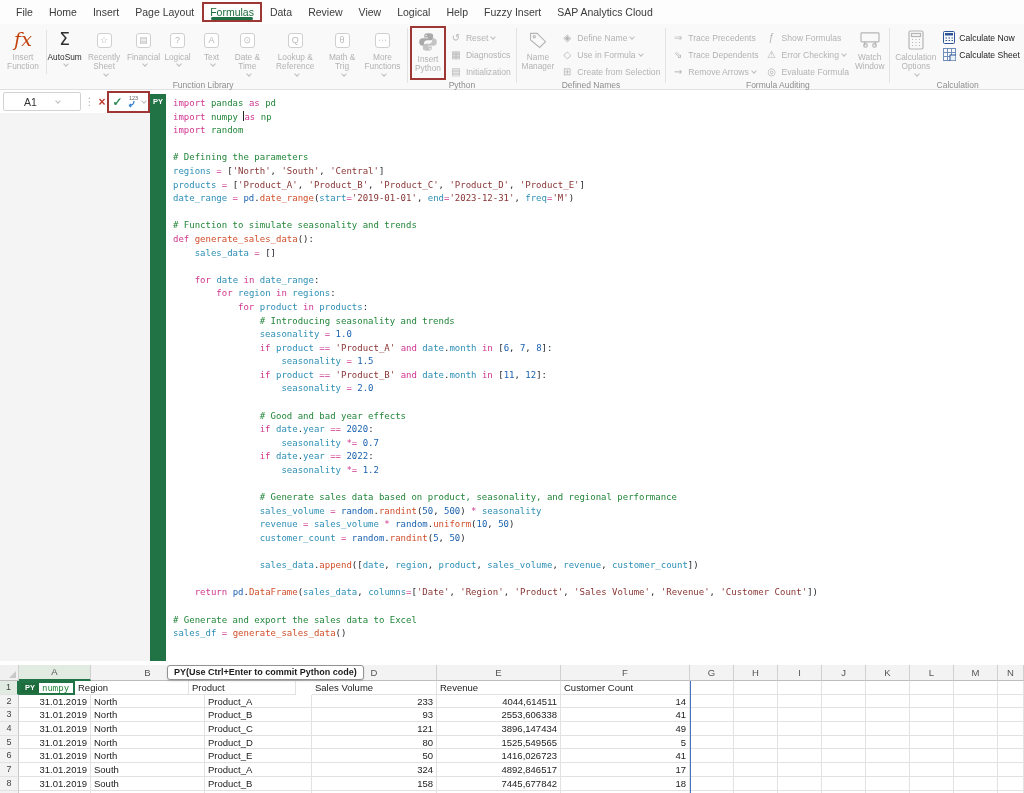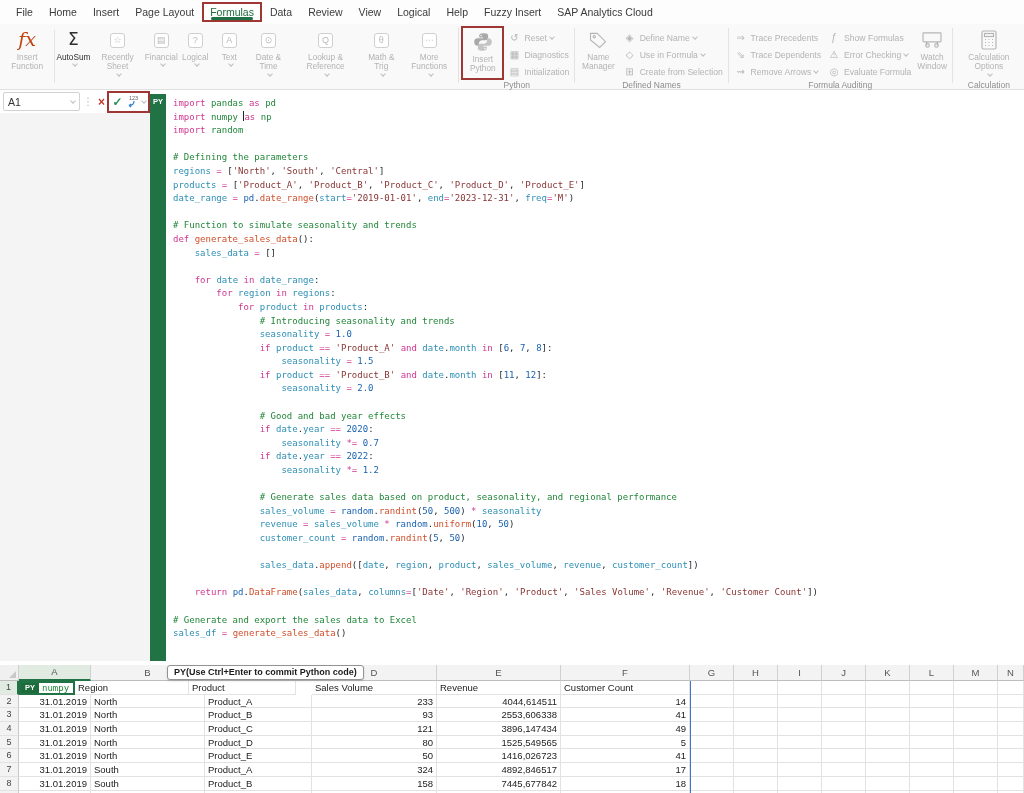--- a/index.html
+++ b/index.html
@@ -35,21 +35,21 @@
     font-size:9px; display:flex; align-items:center; justify-content:center; background:#fff; }
   .chev { width:4px; height:4px; border-right:1px solid #bdbdbd; border-bottom:1px solid #bdbdbd;
     display:inline-block; transform:rotate(45deg); margin:0 0 2px 3px; }
   .fxicon { font-family:"DejaVu Serif", serif; font-style:italic; font-size:19px; color:#c2410c; }
   .sigma { font-size:17px; color:#2f2f2f; font-family:"DejaVu Sans", sans-serif; }
   .redbox-btn { border:2px solid #9e3734; }
   
   #formulabar { position:absolute; left:0; top:90px; width:1024px; height:573px; background:#fff; }
   #fbtop { position:absolute; left:0; top:0; width:150px; height:23px; display:flex; align-items:center; }
   #namebox { width:90px; height:19px; margin-left:3px; border:1px solid #d2d2d2; border-radius:2px;
-    background:#fff; display:flex; align-items:center; font-size:10.5px; color:#333; padding:0 4px; }
+    background:#fff; display:flex; align-items:center; font-size:10.5px; color:#333; padding:0 20px; }
   #namebox .nb-label { flex:1; }
   .dots { color:#b0b0b0; font-size:10px; margin:0 3px; }
   .fb-ic { font-size:12px; width:13px; text-align:center; }
   .cancel { color:#c0392b; font-weight:bold; }
   .commit-wrap { display:flex; align-items:center; border:2px solid #9e3734; padding:0 2px; height:22px; }
   .check { color:#2e8b57; font-weight:bold; }
   #leftpane { position:absolute; left:0; top:23px; width:150px; bottom:2px; background:#f4f4f5; }
   #pystrip { position:absolute; left:150px; top:4px; bottom:2px; width:16px; background:#217346;
     color:#fff; font-size:7.5px; font-weight:bold; text-align:center; padding-top:3px; }
   #codearea { position:absolute; left:166px; right:0; top:4px; bottom:2px; background:#fff; overflow:hidden; }
@@ -174,20 +174,21 @@
           <span class="chev"></span>
       </div>
       <div class="bigbtn">
         <span class="bicon">
             <span class="boxicon">⋯</span>
           </span>
         <span>More Functions</span>
           <span class="chev"></span>
       </div>
     </div>
+    <div class="glabel">Function Library</div>
   </div>
 
   <div class="vsep"></div>
 
   <div class="rgroup">
     <div class="content">
       <div class="bigbtn redbox-btn">
         <span class="bicon">
           <svg width="20" height="20" viewBox="0 0 24 24">
             <path d="M11.9 1.5c-2.6 0-4.4.9-4.4 2.6v2.6h4.5v.9H5.2C3 7.6 1.4 9.3 1.4 12s1.6 4.4 3.8 4.4h1.9v-2.7c0-2.1 1.7-3.8 3.8-3.8h4.5c1.5 0 2.7-1.2 2.7-2.7V4.1c0-1.7-1.8-2.6-4.2-2.6zM9.7 3.3a.9.9 0 1 1 0 1.8.9.9 0 0 1 0-1.8z" fill="#a9a9a9"></path>
@@ -304,20 +305,42 @@
       <div class="bigbtn">
         <span class="bicon">
           <svg width="18" height="20" viewBox="0 0 18 20" fill="none" stroke="#b5b5b5" stroke-width="1.2">
             <rect x="2" y="1" width="14" height="18" rx="1.5"></rect>
             <rect x="4.5" y="3.5" width="9" height="3"></rect>
             <path d="M5 9.5h1M8.5 9.5h1M12 9.5h1M5 12.5h1M8.5 12.5h1M12 12.5h1M5 15.5h1M8.5 15.5h1M12 15.5h1"></path>
           </svg>
         </span>
         <span>Calculation Options</span>
           <span class="chev"></span>
+      </div>
+      <div class="stack">
+        <div class="smallbtn enabled">
+          <span class="sicon">
+            <svg width="12" height="13" viewBox="0 0 12 13" style="margin:auto">
+              <rect x="0.5" y="0.5" width="11" height="12" rx="1" fill="none" stroke="#2b579a"></rect>
+              <rect x="2" y="2" width="8" height="2.5" fill="#2b579a"></rect>
+              <path d="M2.5 7h1.5M5.5 7h1.5M8.5 7h1.5M2.5 9.5h1.5M5.5 9.5h1.5M8.5 9.5h1.5" stroke="#2b579a"></path>
+            </svg>
+          </span>
+          <span>Calculate Now</span>
+        </div>
+        <div class="smallbtn enabled">
+          <span class="sicon">
+            <svg width="13" height="13" viewBox="0 0 13 13" style="margin:auto">
+              <rect x="0.5" y="0.5" width="12" height="12" fill="none" stroke="#6f8fba"></rect>
+              <path d="M0.5 4.5h12M0.5 8.5h12M4.5 0.5v12M8.5 0.5v12" stroke="#6f8fba"></path>
+              <rect x="7" y="7" width="6" height="6" fill="#eaf0f8" stroke="#2b579a"></rect>
+            </svg>
+          </span>
+          <span>Calculate Sheet</span>
+        </div>
       </div>
     </div>
     <div class="glabel">Calculation</div>
   </div>
 </div>
 
 <div id="formulabar">
   <div id="fbtop">
     <div id="namebox">
       <span class="nb-label">A1</span>

